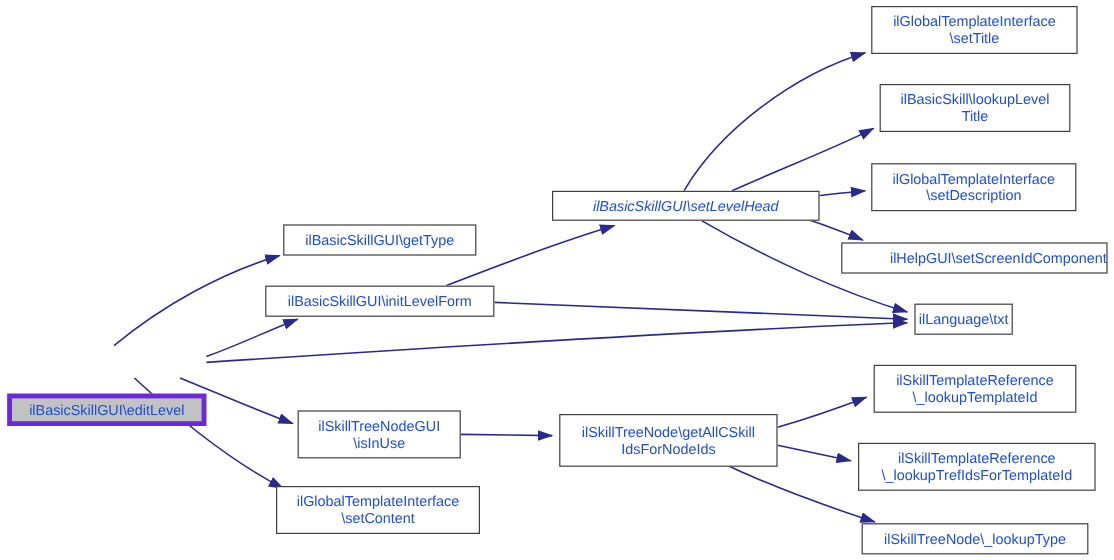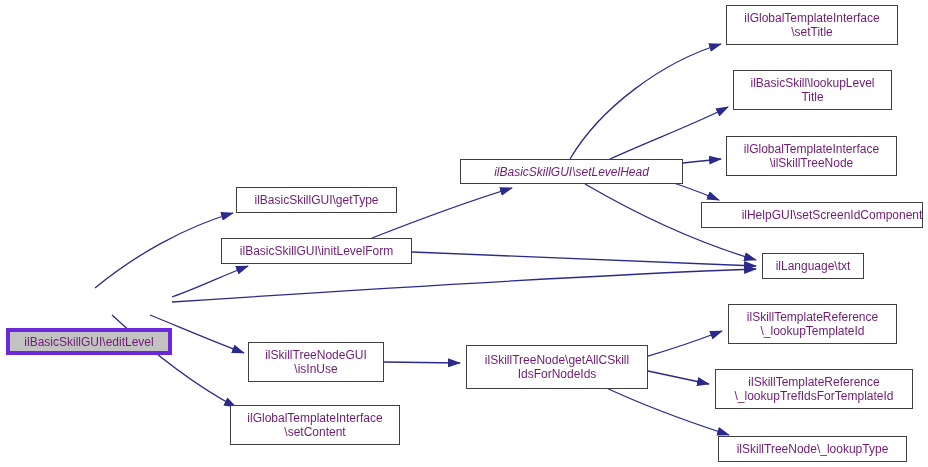--- a/index.html
+++ b/index.html
@@ -16,21 +16,21 @@
     box-sizing:border-box;
     background:#ffffff;
     border:1.4px solid #3f3f3f;
     display:flex;
     flex-direction:column;
     align-items:center;
     justify-content:center;
     text-align:center;
     font-size:12px;
     line-height:14px;
-    color:#701a75;
+    color:#1d4ed8;
     white-space:nowrap;
     cursor:pointer;
   }
   .node.highlight{
     background:#c2c2c2;
     border:4px solid #6d28d9;
     cursor:default;
     margin-top:40px;
   }
   .node .line{pointer-events:none;}
@@ -78,26 +78,26 @@
       <div class="node" style="left: 726px; top: 5px; width: 172px; height: 40px;">
         <div class="line">ilGlobalTemplateInterface</div>
         <div class="line">\setTitle</div>
       </div>
       <div class="node" style="left: 733px; top: 70px; width: 159px; height: 40px;">
         <div class="line">ilBasicSkill\lookupLevel</div>
         <div class="line">Title</div>
       </div>
       <div class="node" style="left: 726px; top: 136px; width: 171px; height: 40px;">
         <div class="line">ilGlobalTemplateInterface</div>
-        <div class="line">\ilSkillTreeNode</div>
+        <div class="line">\setDescription</div>
       </div>
       <div class="node" style="left: 701px; top: 202px; width: 222px; height: 26px; padding-left: 40px;">
         <div class="line">ilHelpGUI\setScreenIdComponent</div>
       </div>
-      <div class="node" style="left: 762px; top: 253px; width: 102px; height: 26px;">
+      <div class="node" style="left: 762px; top: 253px; width: 82px; height: 26px;">
         <div class="line">ilLanguage\txt</div>
       </div>
       <div class="node" style="left: 728px; top: 304px; width: 169px; height: 40px;">
         <div class="line">ilSkillTemplateReference</div>
         <div class="line">\_lookupTemplateId</div>
       </div>
       <div class="node" style="left: 715px; top: 369px; width: 198px; height: 40px;">
         <div class="line">ilSkillTemplateReference</div>
         <div class="line">\_lookupTrefIdsForTemplateId</div>
       </div>

